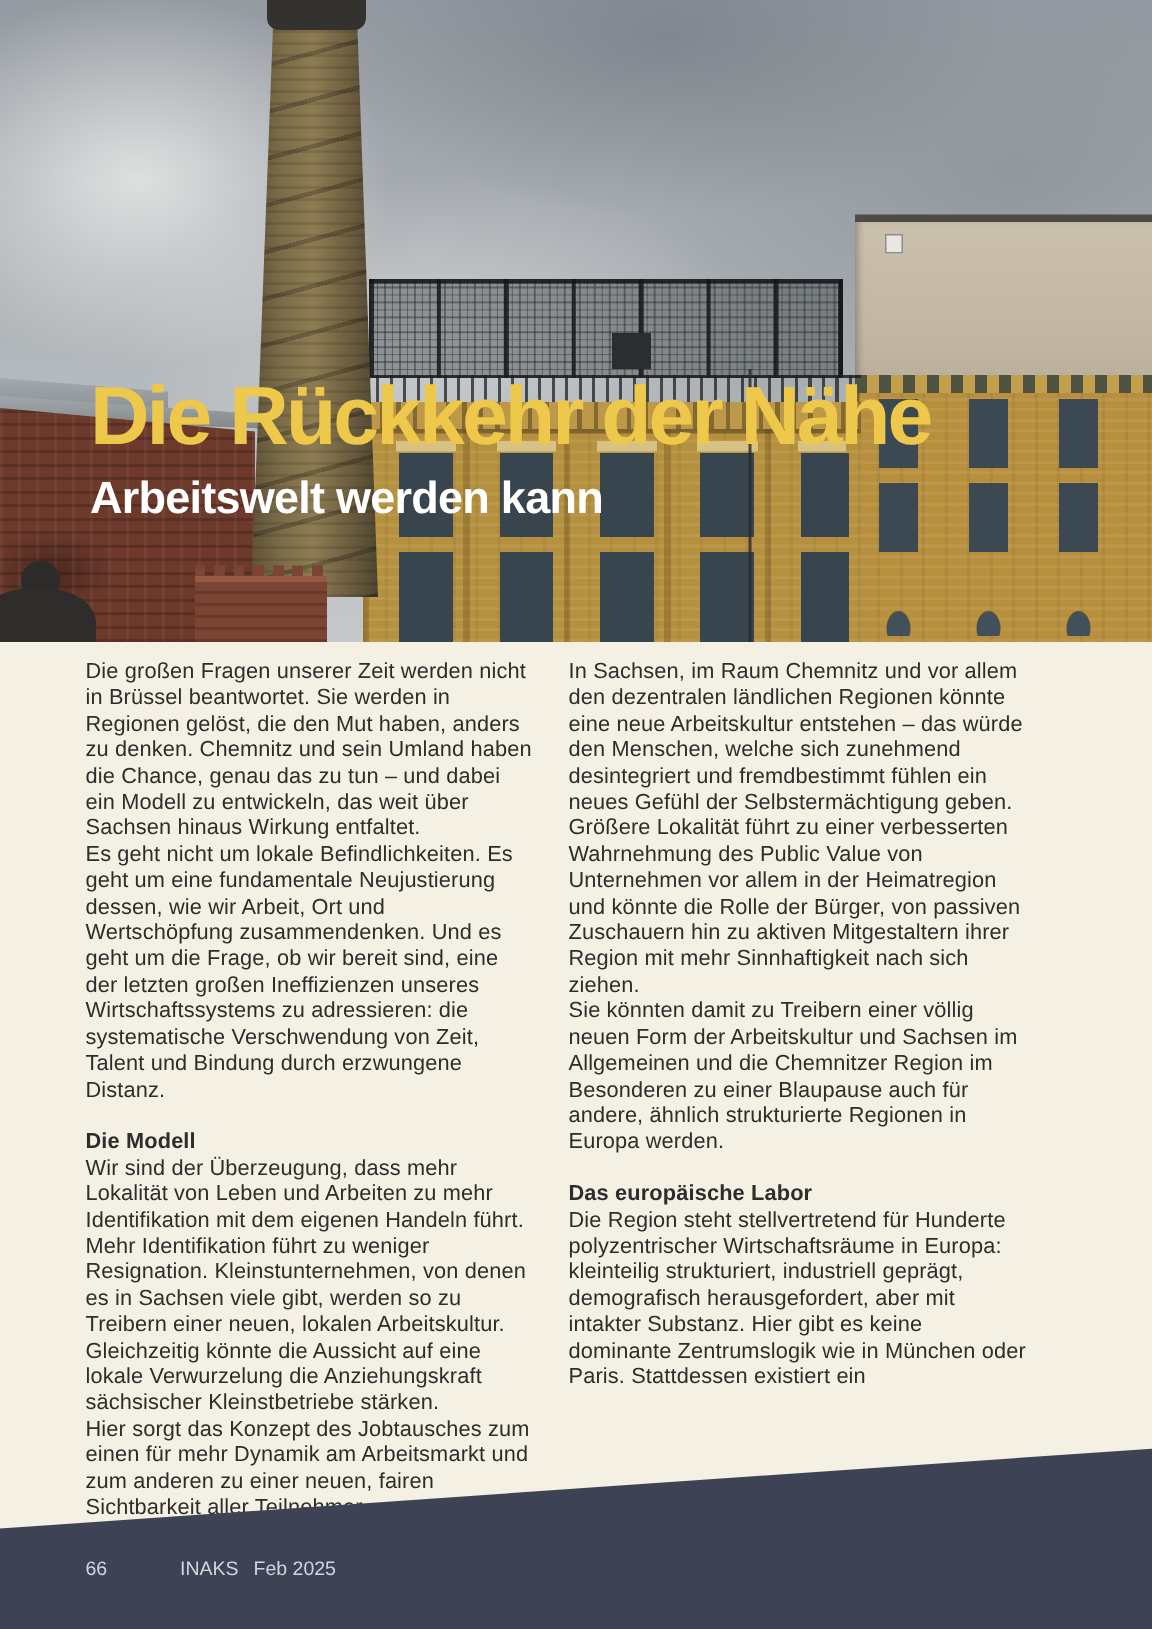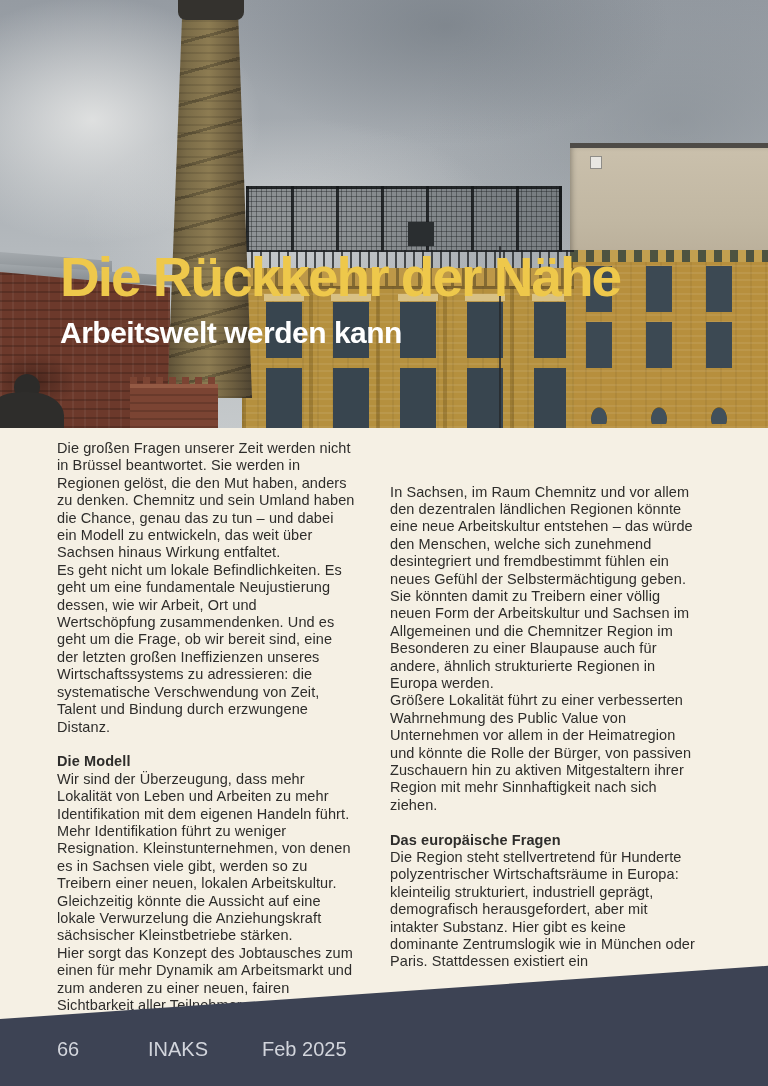--- a/index.html
+++ b/index.html
@@ -101,34 +101,34 @@
     background-image:repeating-linear-gradient(90deg,#7b4433 0 7px, transparent 7px 13px); }
   .blob-dome { left:14px; top:374px; width:26px; height:26px; background:#2c2b29; border-radius:50%; }
   .blob { left:-14px; top:392px; width:78px; height:52px; background:#2e2d2b; border-radius:45% 45% 0 0; }
 
   
   .hero-text { position:absolute; left:60px; top:250px; z-index:5; }
   .hero-title { font-size:55px; line-height:55px; font-weight:bold; letter-spacing:-2px; color:#eec84b; white-space:nowrap; }
   .hero-sub { margin-top:6px; font-size:30px; line-height:43px; font-weight:bold; letter-spacing:-0.5px; color:#ffffff; white-space:nowrap; }
 
   
-  .content { position:absolute; left:57px; top:440px; width:650px; display:flex; gap:33px;
-    color:#2e2d2b; font-size:14.5px; line-height:17.4px; letter-spacing:0.1px;align-items:center; }
+  .content { position:absolute; left:57px; top:440px; width:650px; display:flex; gap:22px;
+    color:#2e2d2b; font-size:14.5px; line-height:17.4px; letter-spacing:0.1px; }
   .col-left { width:300px; }
   .col-right { width:307px; }
   .content p { margin:0; }
   .content h3 { margin:17.4px 0 0 0; font-size:14.5px; line-height:17.4px; font-weight:bold; }
 
   
   .footer { position:absolute; left:0; top:956px; width:768px; height:130px; background:#3d4354;
     clip-path:polygon(0 48.5%, 100% 7.5%, 100% 100%, 0 100%); }
   .footer-row { position:absolute; left:57px; top:82px; display:flex; align-items:baseline;
-    color:#d2d5dc; font-size:20px;gap:44px; }
+    color:#d2d5dc; font-size:13px; }
   .footer-page { width:47px; }
-  .footer-pub { margin-right:10px; }
+  .footer-pub { margin-right:10px;margin-left:16px; }
 </style>
 </head>
 <body>
 
 <div class="page">
 
   <div class="hero">
     <div class="bldg-beige">
       <div class="beige-vent"></div>
     </div>
@@ -172,23 +172,23 @@
   <div class="content">
     <div class="col-left">
       <p>Die großen Fragen unserer Zeit werden nicht in Brüssel beantwortet. Sie werden in Regionen gelöst, die den Mut haben, anders zu denken. Chemnitz und sein Umland haben die Chance, genau das zu tun – und dabei ein Modell zu entwickeln, das weit über Sachsen hinaus Wirkung entfaltet.</p>
       <p>Es geht nicht um lokale Befindlichkeiten. Es geht um eine fundamentale Neujustierung dessen, wie wir Arbeit, Ort und Wertschöpfung zusammendenken. Und es geht um die Frage, ob wir bereit sind, eine der letzten großen Ineffizienzen unseres Wirtschaftssystems zu adressieren: die systematische Verschwendung von Zeit, Talent und Bindung durch erzwungene Distanz.</p>
       <h3>Die Modell</h3>
       <p>Wir sind der Überzeugung, dass mehr Lokalität von Leben und Arbeiten zu mehr Identifikation mit dem eigenen Handeln führt. Mehr Identifikation führt zu weniger Resignation. Kleinstunternehmen, von denen es in Sachsen viele gibt, werden so zu Treibern einer neuen, lokalen Arbeitskultur. Gleichzeitig könnte die Aussicht auf eine lokale Verwurzelung die Anziehungskraft sächsischer Kleinstbetriebe stärken.</p>
       <p>Hier sorgt das Konzept des Jobtausches zum einen für mehr Dynamik am Arbeitsmarkt und zum anderen zu einer neuen, fairen Sichtbarkeit aller Teilnehmer.</p>
     </div>
     <div class="col-right">
       <p>In Sachsen, im Raum Chemnitz und vor allem den dezentralen ländlichen Regionen könnte eine neue Arbeitskultur entstehen – das würde den Menschen, welche sich zunehmend desintegriert und fremdbestimmt fühlen ein neues Gefühl der Selbstermächtigung geben.</p>
+      <p>Größere Lokalität führt zu einer verbesserten Wahrnehmung des Public Value von Unternehmen vor allem in der Heimatregion und könnte die Rolle der Bürger, von passiven Zuschauern hin zu aktiven Mitgestaltern ihrer Region mit mehr Sinnhaftigkeit nach sich ziehen.</p>
       <p>Sie könnten damit zu Treibern einer völlig neuen Form der Arbeitskultur und Sachsen im Allgemeinen und die Chemnitzer Region im Besonderen zu einer Blaupause auch für andere, ähnlich strukturierte Regionen in Europa werden.</p>
-      <p>Größere Lokalität führt zu einer verbesserten Wahrnehmung des Public Value von Unternehmen vor allem in der Heimatregion und könnte die Rolle der Bürger, von passiven Zuschauern hin zu aktiven Mitgestaltern ihrer Region mit mehr Sinnhaftigkeit nach sich ziehen.</p>
-      <h3>Das europäische Fragen</h3>
+      <h3>Das europäische Labor</h3>
       <p>Die Region steht stellvertretend für Hunderte polyzentrischer Wirtschaftsräume in Europa: kleinteilig strukturiert, industriell geprägt, demografisch herausgefordert, aber mit intakter Substanz. Hier gibt es keine dominante Zentrumslogik wie in München oder Paris. Stattdessen existiert ein</p>
     </div>
   </div>
 
   <div class="footer">
     <div class="footer-row">
       <span class="footer-page">66</span>
       <span class="footer-pub">INAKS</span>
       <span>Feb 2025</span>
     </div>

